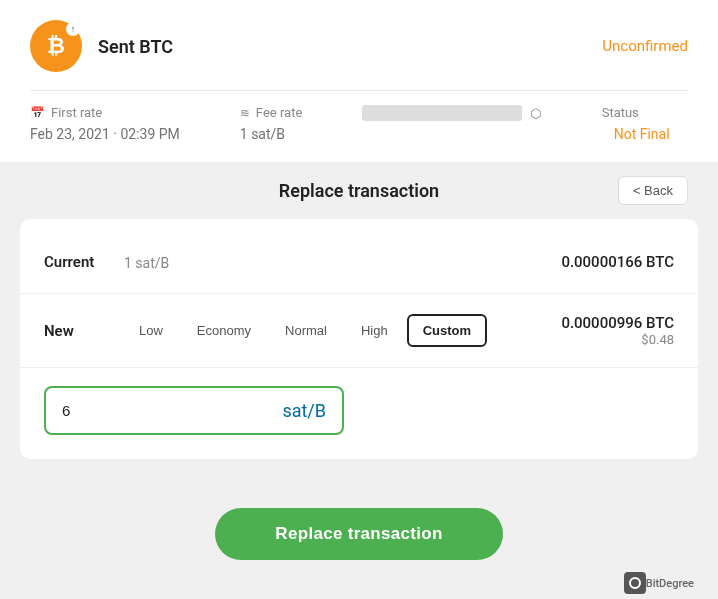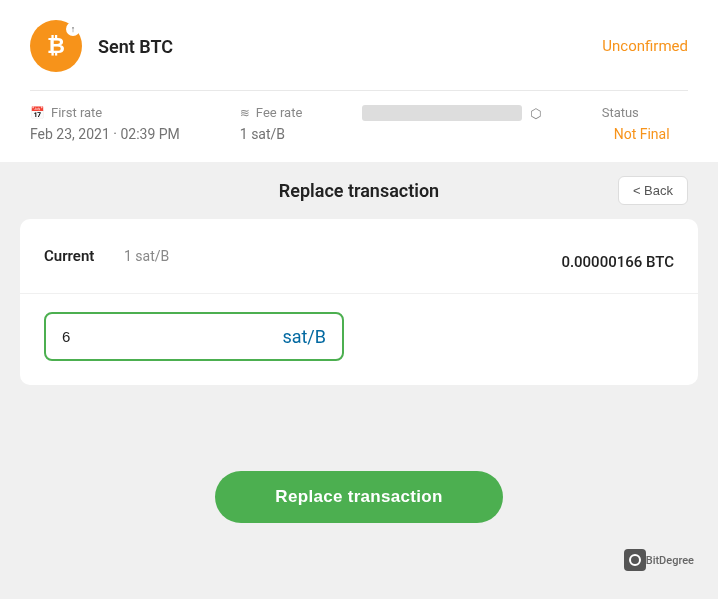--- a/index.html
+++ b/index.html
@@ -171,21 +171,21 @@
     .main-card {
       background: #ffffff;
       border-radius: 10px;
       margin: 0 20px 20px 20px;
       padding: 0;
       overflow: hidden;
     }
 
     .fee-row {
       display: flex;
-      align-items: center;
+      align-items: flex-end;
       padding: 22px 24px;
       border-bottom: 1px solid #f0f0f0;
     }
 
     .fee-row-label {
       font-size: 15px;
       font-weight: 600;
       color: #222;
       width: 80px;
       flex-shrink: 0;
@@ -299,21 +299,21 @@
       border-radius: 30px;
       padding: 16px 60px;
       font-size: 17px;
       font-weight: 600;
       cursor: pointer;
       letter-spacing: 0.3px;
     }
 
     .bitdegree-logo {
       position: absolute;
-      bottom: 28px;
+      bottom: 5px;
       right: 24px;
       display: flex;
       align-items: center;
     }
 
     .bitdegree-icon {
       width: 22px;
       height: 22px;
       background: #555;
       border-radius: 4px;
@@ -397,20 +397,34 @@
   </div>
 
   <div class="main-card">
 
     <div class="fee-row">
       <span class="fee-row-label">Current</span>
       <span class="fee-row-current-value">1 sat/B</span>
       <span class="fee-row-amount">0.00000166 BTC</span>
     </div>
 
+    <div class="fee-row-new">
+      <span class="fee-row-label">New</span>
+      <div class="fee-tabs">
+        <button class="fee-tab">Low</button>
+        <button class="fee-tab">Economy</button>
+        <button class="fee-tab">Normal</button>
+        <button class="fee-tab">High</button>
+        <button class="fee-tab active">Custom</button>
+      </div>
+      <div class="fee-row-new-amounts">
+        <div class="fee-row-new-btc">0.00000996 BTC</div>
+        <div class="fee-row-new-usd">$0.48</div>
+      </div>
+    </div>
 
     <div class="custom-input-section">
       <div class="custom-input-wrapper">
         <input class="custom-input-field" type="text" value="6" style="">
         <span class="custom-input-unit">sat/B</span>
       </div>
     </div>
 
   </div>
 

